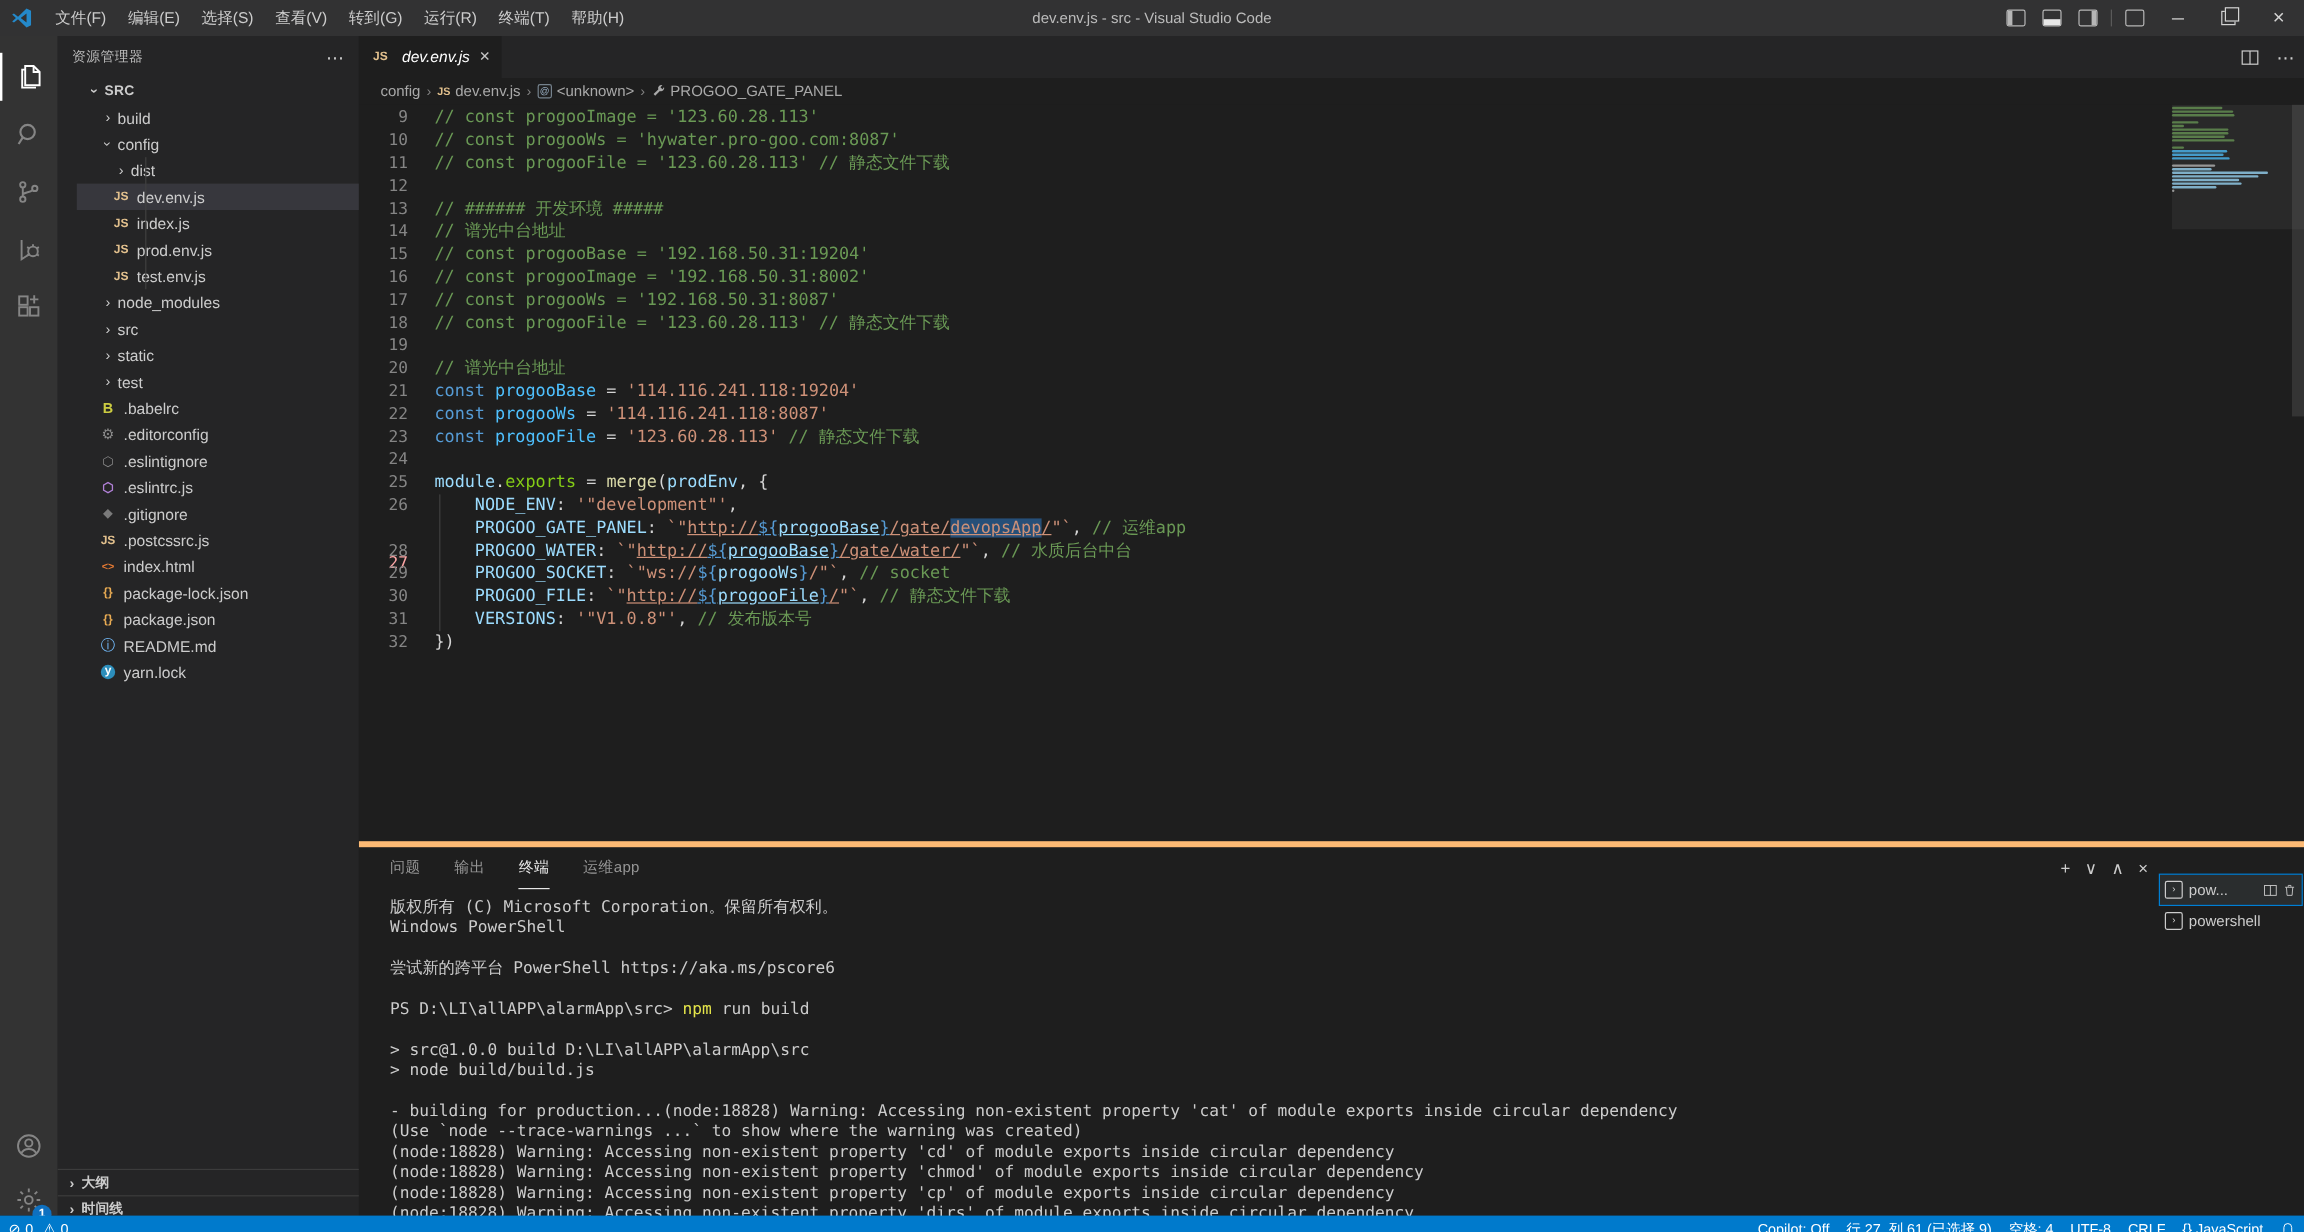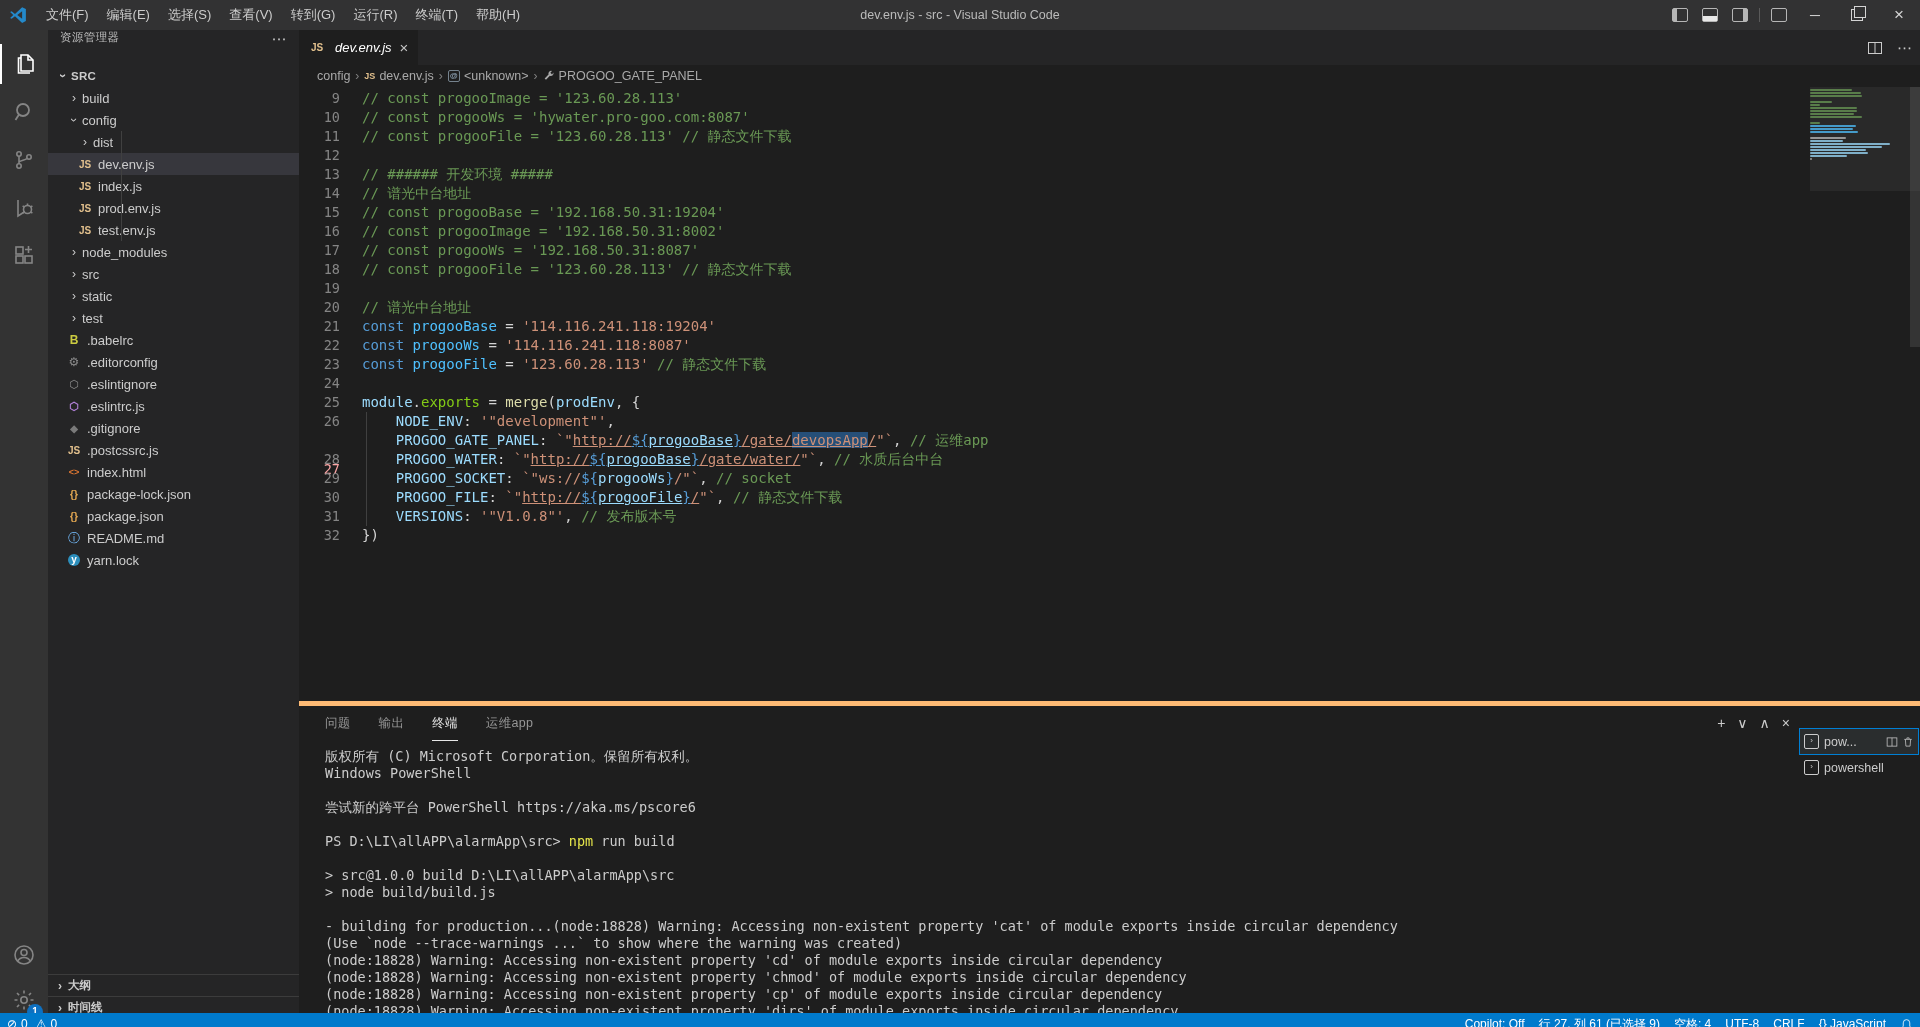--- a/index.html
+++ b/index.html
@@ -22,21 +22,21 @@
   .restore-g{width:10px;height:10px;border:1px solid #d4d4d4;position:relative;}
   .restore-g::before{content:"";position:absolute;left:2px;top:-4px;width:10px;height:10px;border:1px solid #d4d4d4;background:#323233;}
   
   .activitybar{position:absolute;left:0;top:30px;width:48px;height:983px;background:#333333;z-index:20;}
   .act-item{position:absolute;left:0;width:48px;height:40px;display:flex;align-items:center;justify-content:center;color:#858585;}
   .act-item.active{color:#ffffff;border-left:2px solid #ffffff;}
   .act-item svg{width:24px;height:24px;display:block;}
   .badge{position:absolute;right:5px;bottom:0px;background:#0e70c0;color:#fff;border-radius:50%;width:16px;height:16px;font-size:10px;line-height:16px;text-align:center;font-weight:700;}
   
   .sidebar{position:absolute;left:48px;top:30px;width:251px;height:983px;background:#252526;z-index:10;}
-  .sidebar-header{height:35px;display:flex;padding:0 12px;color:#bbbbbb;font-size:11.5px;letter-spacing:.4px;}
+  .sidebar-header{height:35px;display:flex;align-items:center;padding:0 12px;color:#bbbbbb;font-size:11.5px;letter-spacing:.4px;}
   .sidebar-header .dots{margin-left:auto;color:#cccccc;font-size:15px;cursor:pointer;}
   .tree-row{height:22px;display:flex;align-items:center;color:#cccccc;font-size:13px;cursor:pointer;white-space:nowrap;}
   .tree-row.selected{background:#37373d;}
   .tree-row.root-row{font-weight:700;color:#cccccc;font-size:11.5px;letter-spacing:.3px;}
   .twisty{width:16px;text-align:center;color:#cccccc;font-size:12px;flex:0 0 16px;transform-origin:center;}
   .twisty.open{transform:rotate(90deg);}
   .ficon{width:16px;height:16px;flex:0 0 16px;display:flex;align-items:center;justify-content:center;font-size:10px;font-weight:700;margin-right:5px;}
   .tree-guide{position:absolute;left:73px;width:1px;background:#404040;}
   .side-sec{position:absolute;left:48px;width:251px;height:22px;background:#252526;border-top:1px solid #3c3c3c;display:flex;align-items:center;font-weight:700;font-size:11.5px;color:#cccccc;padding-left:4px;box-sizing:border-box;z-index:11;}
   
@@ -179,21 +179,21 @@
         </svg>
       <span class="badge">1</span>
     </div>
   </div>
 
   <div class="sidebar">
     <div class="sidebar-header">
       <span>资源管理器</span>
       <span class="dots">⋯</span>
     </div>
-    <div id="tree" style="position:relative;">
+    <div id="tree" style="position:relative;padding-left:16px;">
         <div class="tree-row root-row" style="padding-left: 7px;">
           <span class="twisty open">›</span>
           <span>SRC</span>
         </div>
         <div class="tree-row" style="padding-left: 18px;">
           <span class="twisty">›</span>
           <span>build</span>
         </div>
         <div class="tree-row" style="padding-left: 18px;">
           <span class="twisty open">›</span>

